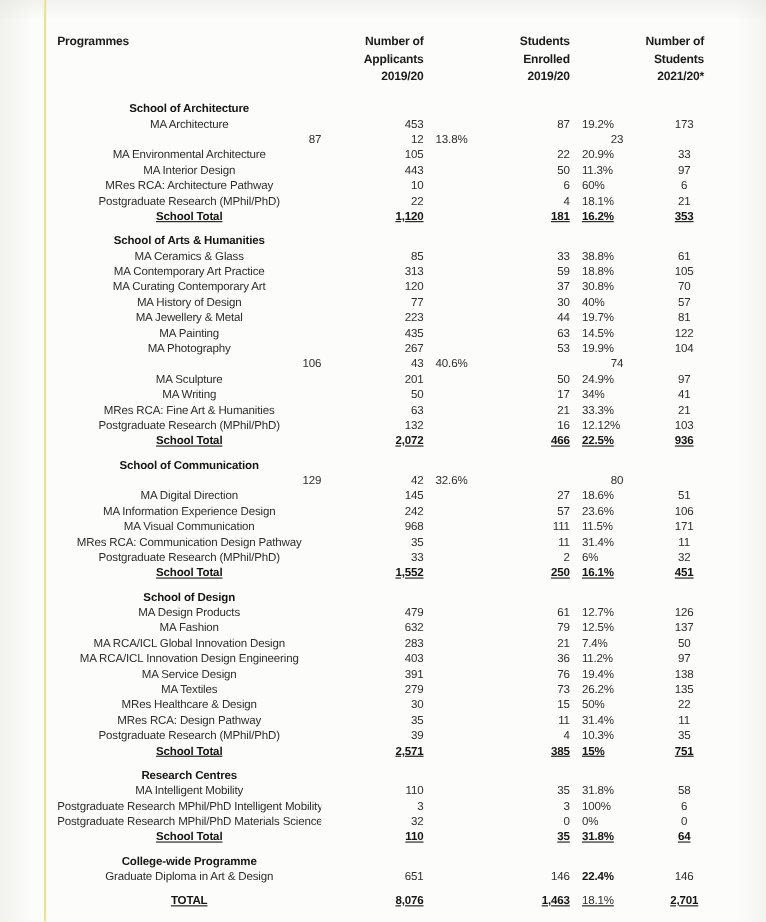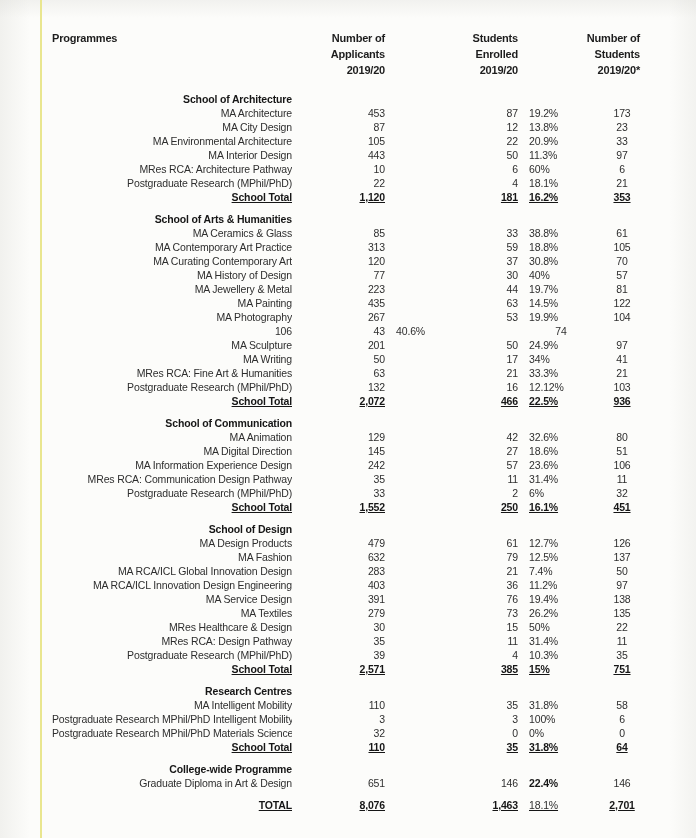--- a/index.html
+++ b/index.html
@@ -47,21 +47,21 @@
   .rows { margin-top: 14px; font-size: 10.5px; letter-spacing: -0.15px; }
   .section { margin-top: 8px; }
   .section:first-child { margin-top: 0; }
   .row {
     display: grid;
     grid-template-columns: 240px 93px 133px 86px 36px;
     line-height: 14px;
     height: 14px;
     color: #2e2e2e;
   }
-  .row .c-name   { text-align: right; white-space: nowrap; overflow: hidden; }
+  .row .c-name   { text-align: center; white-space: nowrap; overflow: hidden; }
   .row .c-app    { text-align: right; }
   .row .c-enr    { text-align: right; }
   .row .c-pct    { text-align: left; padding-left: 11px; }
   .row .c-stu    { text-align: center; }
   .row.heading   { font-weight: bold; color: #161616; }
   .row.bold      { font-weight: bold; color: #161616; text-decoration: underline; }
   .row .pct-bold     { font-weight: bold; color: #161616; }
   .row.bold .pct-reg { font-weight: normal; color: #2e2e2e; }
   .grand-total { margin-top: 8px; }
 </style>
@@ -81,38 +81,37 @@
         <div>2019/20</div>
       </div>
       <div class="h-right">
         <div>Students</div>
         <div>Enrolled</div>
         <div>2019/20</div>
       </div>
       <div class="h-students">
         <div>Number of</div>
         <div>Students</div>
-        <div>2019/20*</div>
+        <div>2021/20*</div>
       </div>
     </div>
 
     <div class="rows" id="rows-root">
         <div class="section">
           <div class="row heading">
             <div class="c-name">School of Architecture</div>
           </div>
           <div class="row">
             <div class="c-name">MA Architecture</div>
             <div class="c-app">453</div>
             <div class="c-enr">87</div>
             <div class="c-pct">19.2%</div>
             <div class="c-stu">173</div>
           </div>
           <div class="row">
-            <div class="c-name">MA City Design</div>
             <div class="c-app">87</div>
             <div class="c-enr">12</div>
             <div class="c-pct">13.8%</div>
             <div class="c-stu">23</div>
           </div>
           <div class="row">
             <div class="c-name">MA Environmental Architecture</div>
             <div class="c-app">105</div>
             <div class="c-enr">22</div>
             <div class="c-pct">20.9%</div>
@@ -240,39 +239,45 @@
             <div class="c-enr">466</div>
             <div class="c-pct pct-bold">22.5%</div>
             <div class="c-stu">936</div>
           </div>
         </div>
         <div class="section">
           <div class="row heading">
             <div class="c-name">School of Communication</div>
           </div>
           <div class="row">
-            <div class="c-name">MA Animation</div>
             <div class="c-app">129</div>
             <div class="c-enr">42</div>
             <div class="c-pct">32.6%</div>
             <div class="c-stu">80</div>
           </div>
           <div class="row">
             <div class="c-name">MA Digital Direction</div>
             <div class="c-app">145</div>
             <div class="c-enr">27</div>
             <div class="c-pct">18.6%</div>
             <div class="c-stu">51</div>
           </div>
           <div class="row">
             <div class="c-name">MA Information Experience Design</div>
             <div class="c-app">242</div>
             <div class="c-enr">57</div>
             <div class="c-pct">23.6%</div>
             <div class="c-stu">106</div>
+          </div>
+          <div class="row">
+            <div class="c-name">MA Visual Communication</div>
+            <div class="c-app">968</div>
+            <div class="c-enr">111</div>
+            <div class="c-pct">11.5%</div>
+            <div class="c-stu">171</div>
           </div>
           <div class="row">
             <div class="c-name">MRes RCA: Communication Design Pathway</div>
             <div class="c-app">35</div>
             <div class="c-enr">11</div>
             <div class="c-pct">31.4%</div>
             <div class="c-stu">11</div>
           </div>
           <div class="row">
             <div class="c-name">Postgraduate Research (MPhil/PhD)</div>

